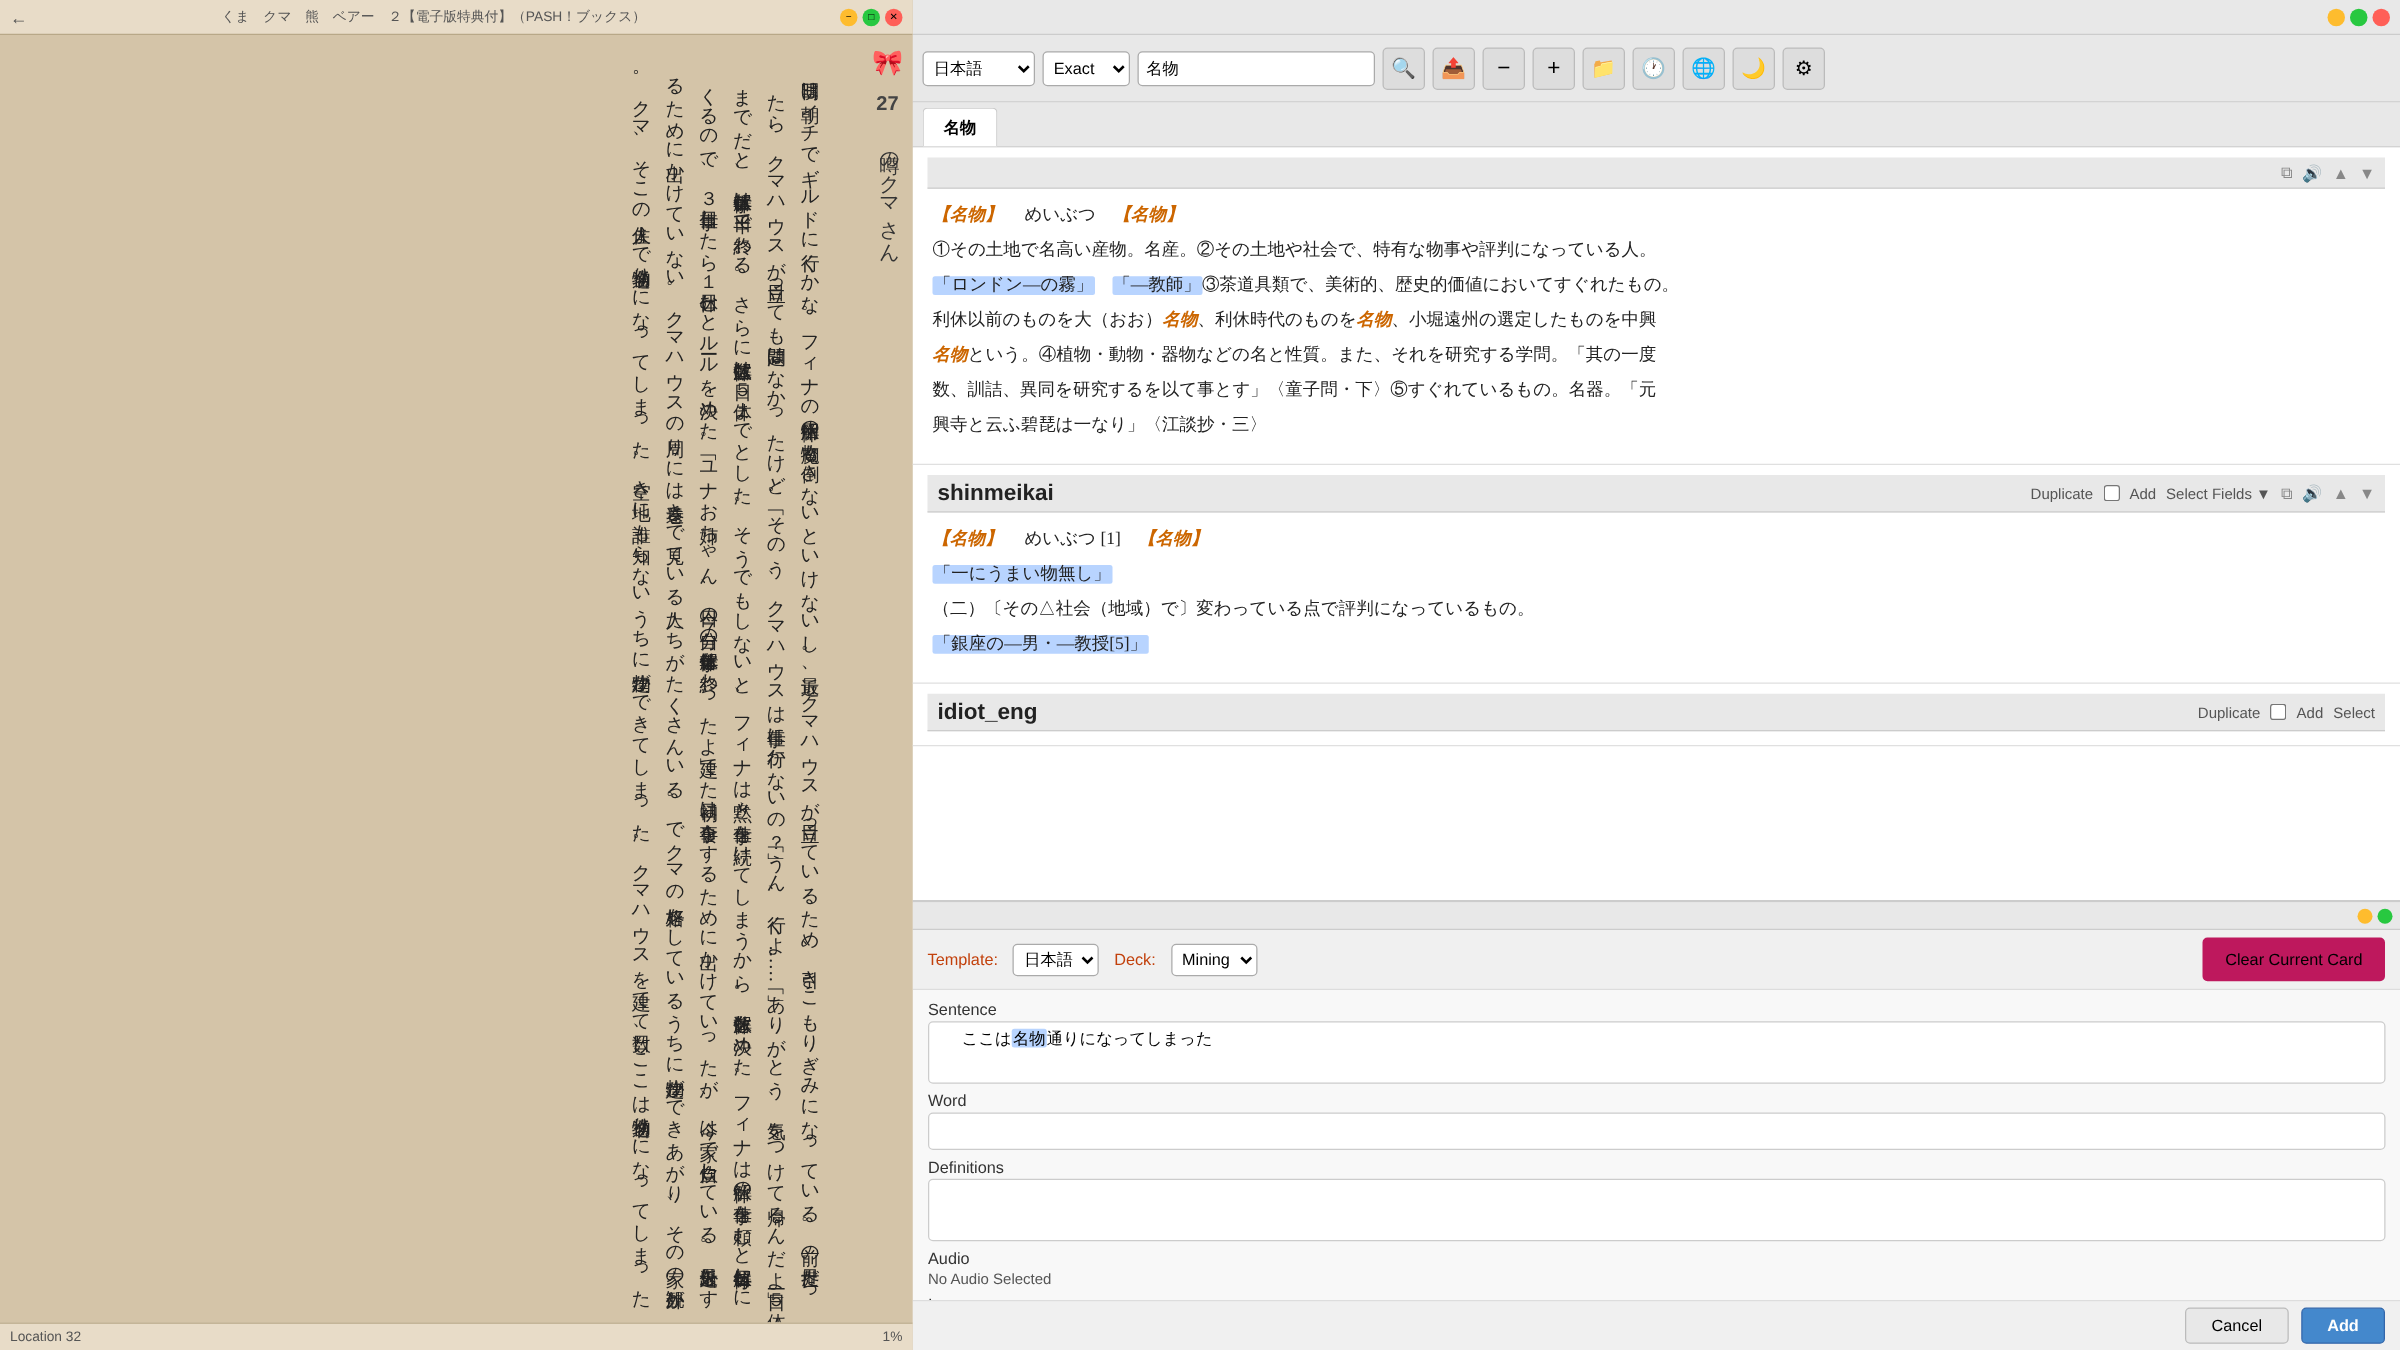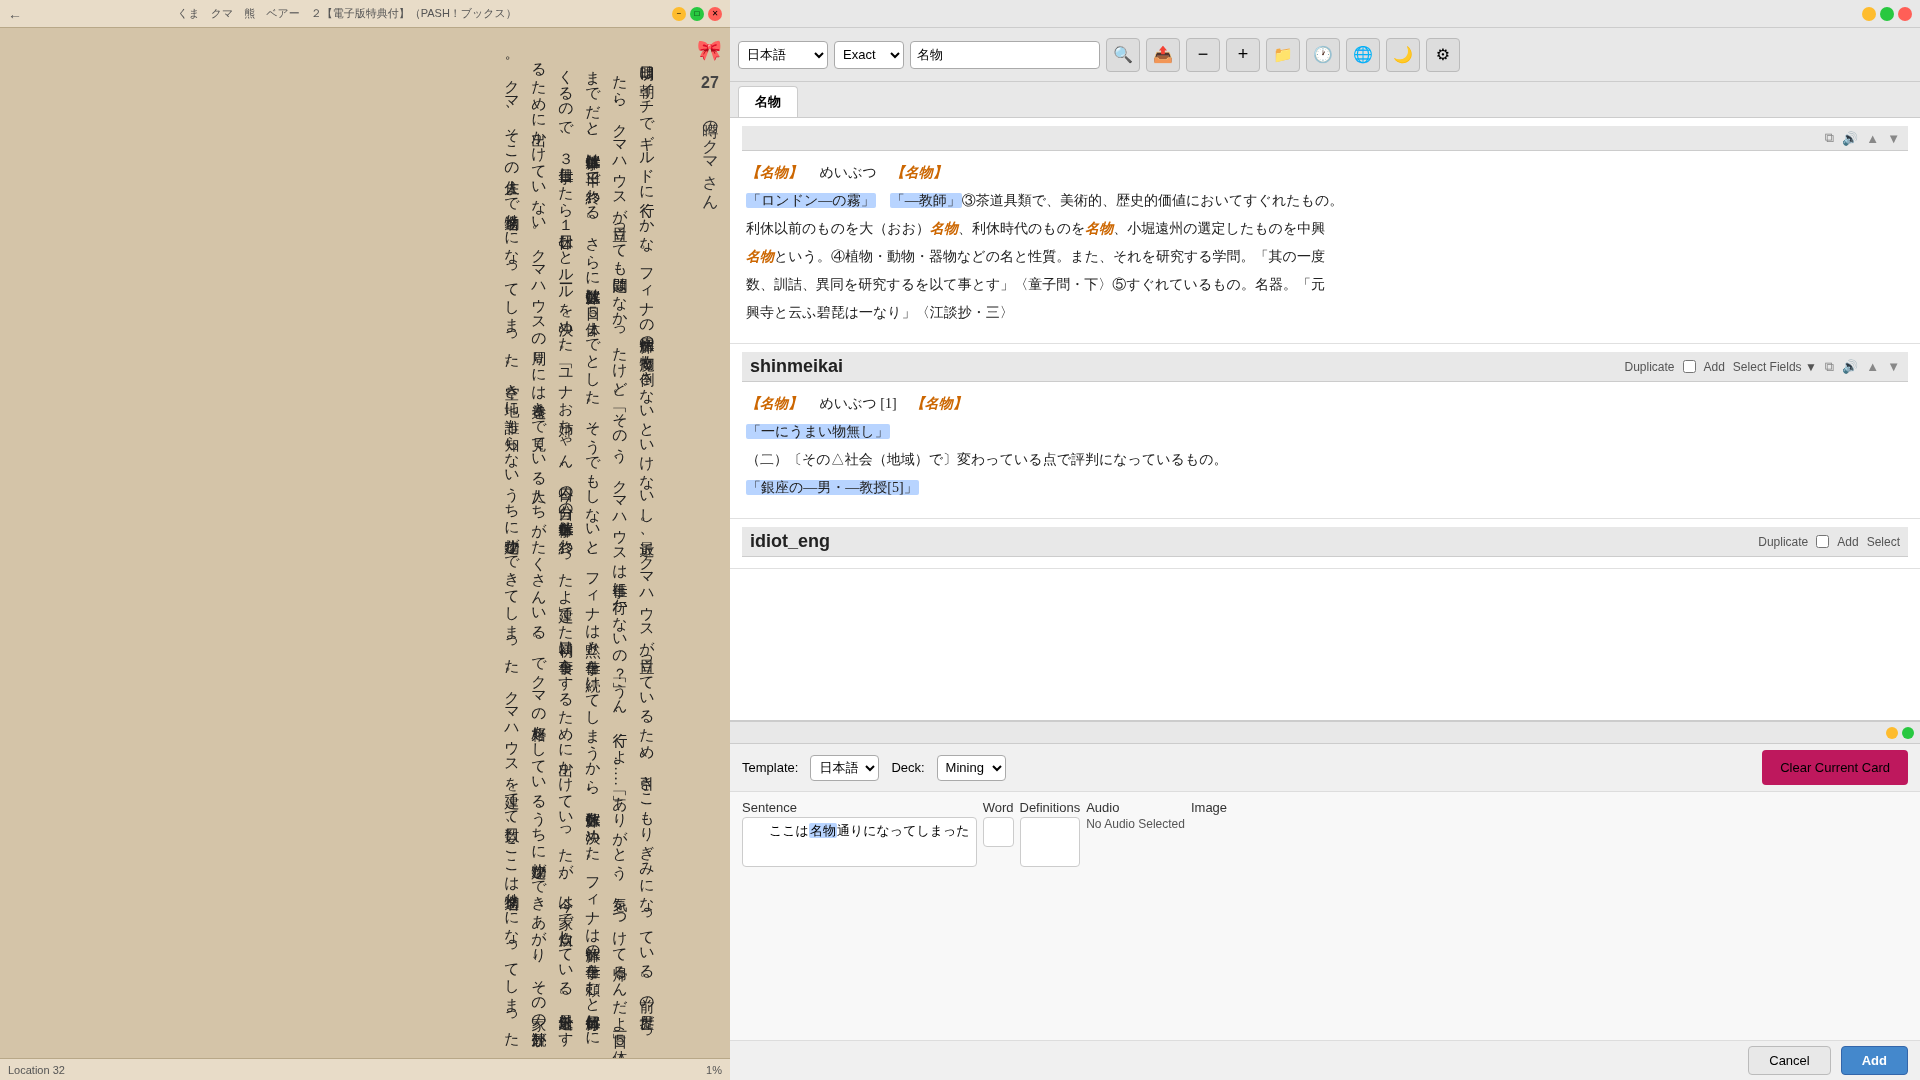--- a/index.html
+++ b/index.html
@@ -240,21 +240,21 @@
     .anki-win-btn.maximize { background: #28c840; }
 
     #anki-template-row {
       display: flex;
       align-items: center;
       padding: 6px 12px;
       gap: 12px;
       background: #f0f0f0;
       border-bottom: 1px solid #ddd;
     }
-    .anki-label { font-size: 13px; color: #000000; }
+    .anki-label { font-size: 13px; color: #c2410c; }
     .anki-select {
       height: 26px;
       border: 1px solid #aaa;
       border-radius: 4px;
       background: white;
       padding: 0 4px;
       font-size: 13px;
     }
     .clear-card-btn {
       margin-left: auto;
@@ -264,20 +264,21 @@
       border-radius: 4px;
       cursor: pointer;
       font-size: 13px;
     }
 
     #anki-form {
       flex: 1;
       padding: 8px 12px;
       overflow-y: auto;
       display: flex;
+      flex-direction: column;
       gap: 6px;
     }
     .form-label {
       font-size: 13px;
       color: #333;
       font-weight: 500;
       margin-bottom: 2px;
     }
     .form-input {
       width: 100%;
@@ -402,20 +403,21 @@
           <span class="entry-icon">🔊</span>
           <span class="entry-icon">▲</span>
           <span class="entry-icon">▼</span>
         </div>
       </div>
       <div class="entry-text">
         <div>
           <span class="highlight-orange">【名物】</span>
           　<span>めいぶつ</span>　<span class="highlight-orange">【名物】</span>
         </div>
+        <div>①その土地で名高い産物。名産。②その土地や社会で、特有な物事や評判になっている人。</div>
         <div><span class="highlight-blue">「ロンドン—の霧」</span>　<span class="highlight-blue">「—教師」</span>③茶道具類で、美術的、歴史的価値においてすぐれたもの。</div>
         <div>利休以前のものを大（おお）<span class="highlight-orange">名物</span>、利休時代のものを<span class="highlight-orange">名物</span>、小堀遠州の選定したものを中興</div>
         <div><span class="highlight-orange">名物</span>という。④植物・動物・器物などの名と性質。また、それを研究する学問。「其の一度</div>
         <div>数、訓詰、異同を研究するを以て事とす」〈童子問・下〉⑤すぐれているもの。名器。「元</div>
         <div>興寺と云ふ碧琵は一なり」〈江談抄・三〉</div>
       </div>
     </div>
 
     <div class="dict-entry">
       <div class="dict-entry-header">

